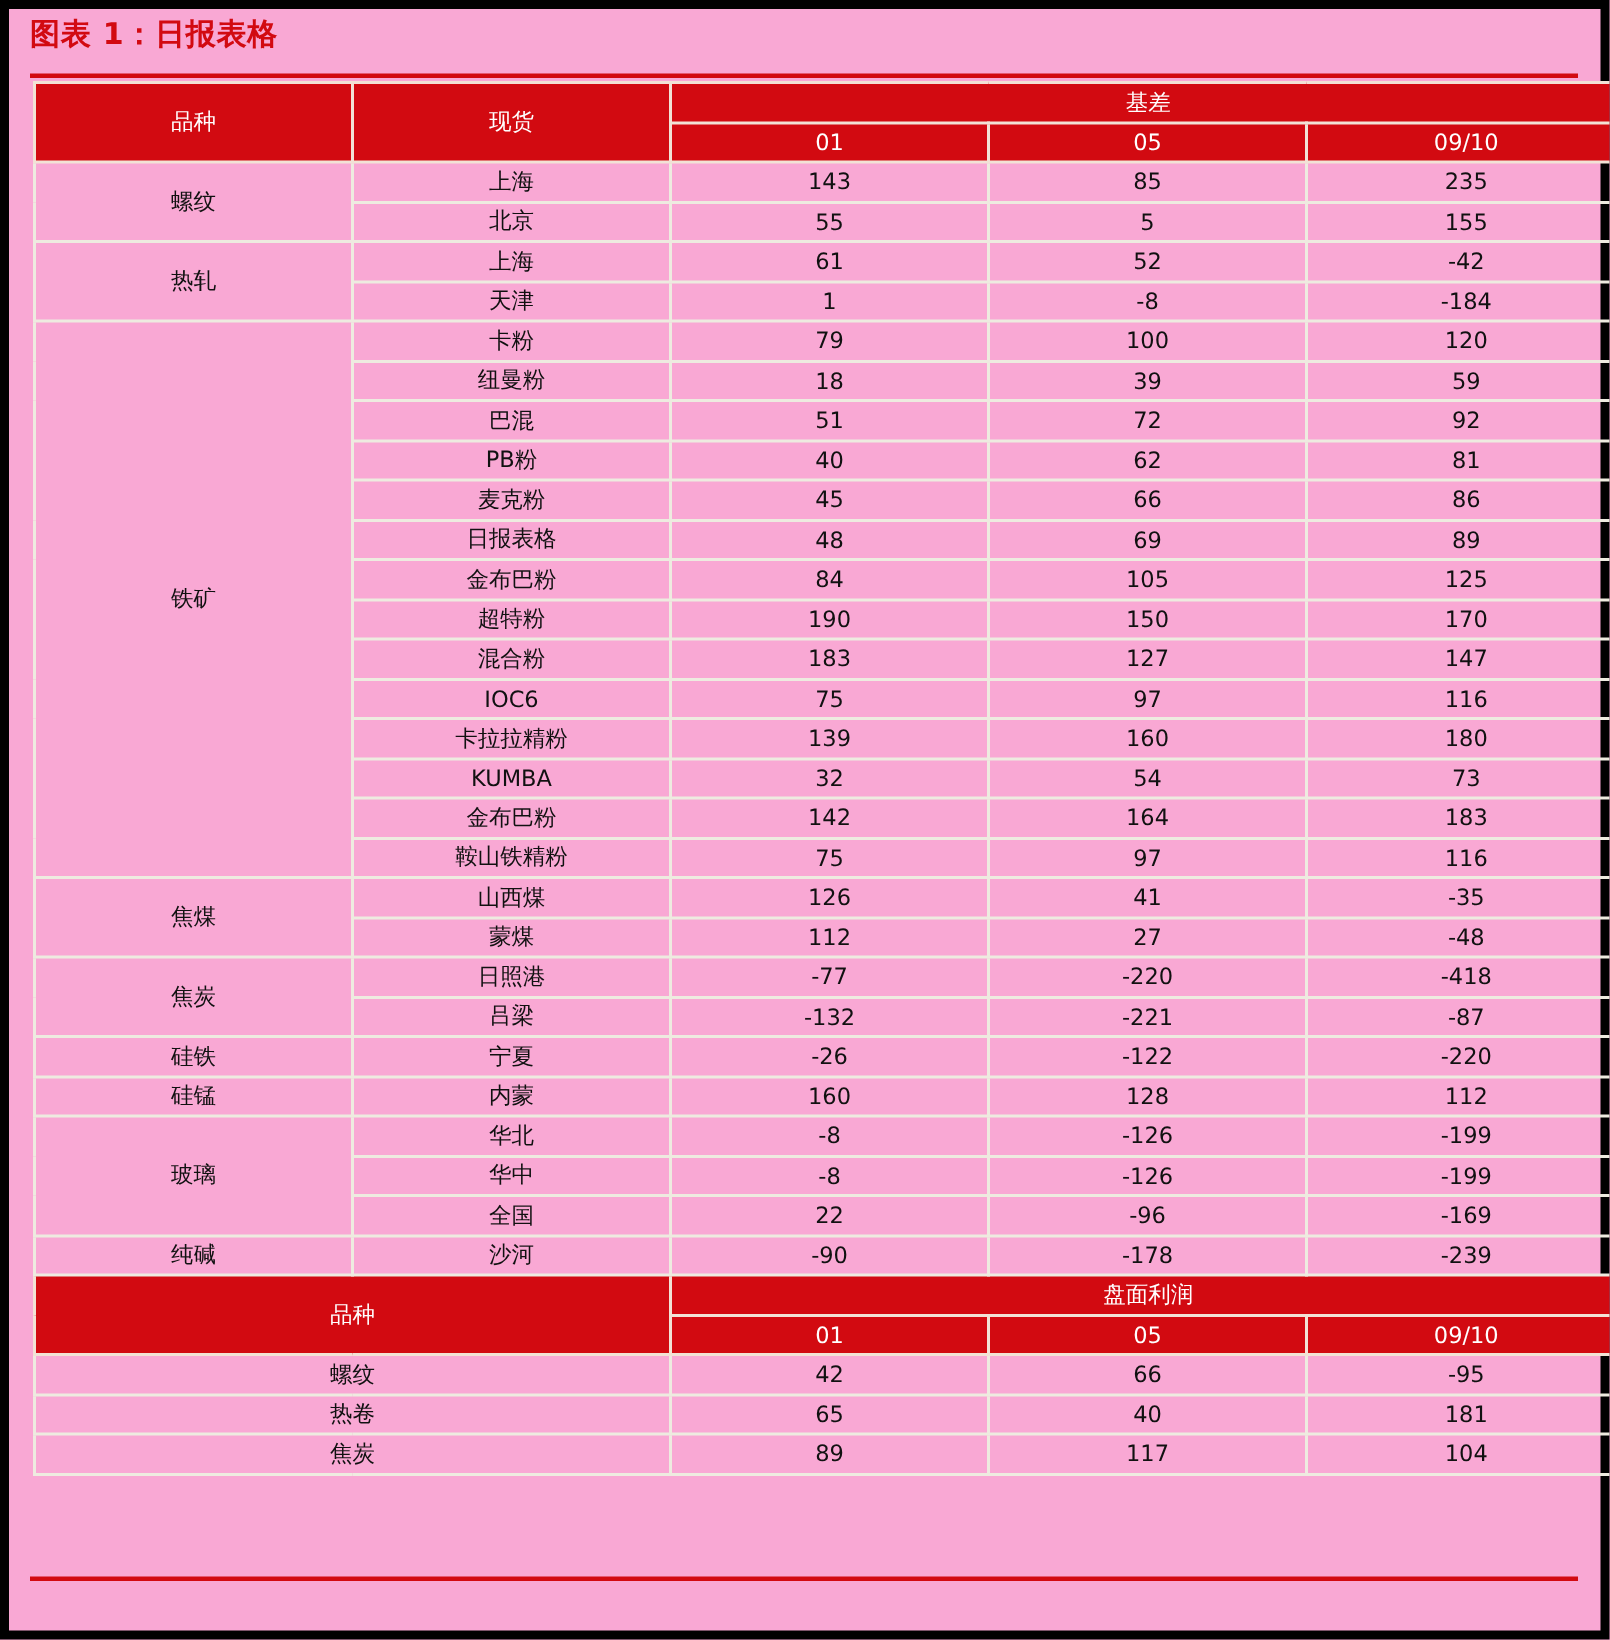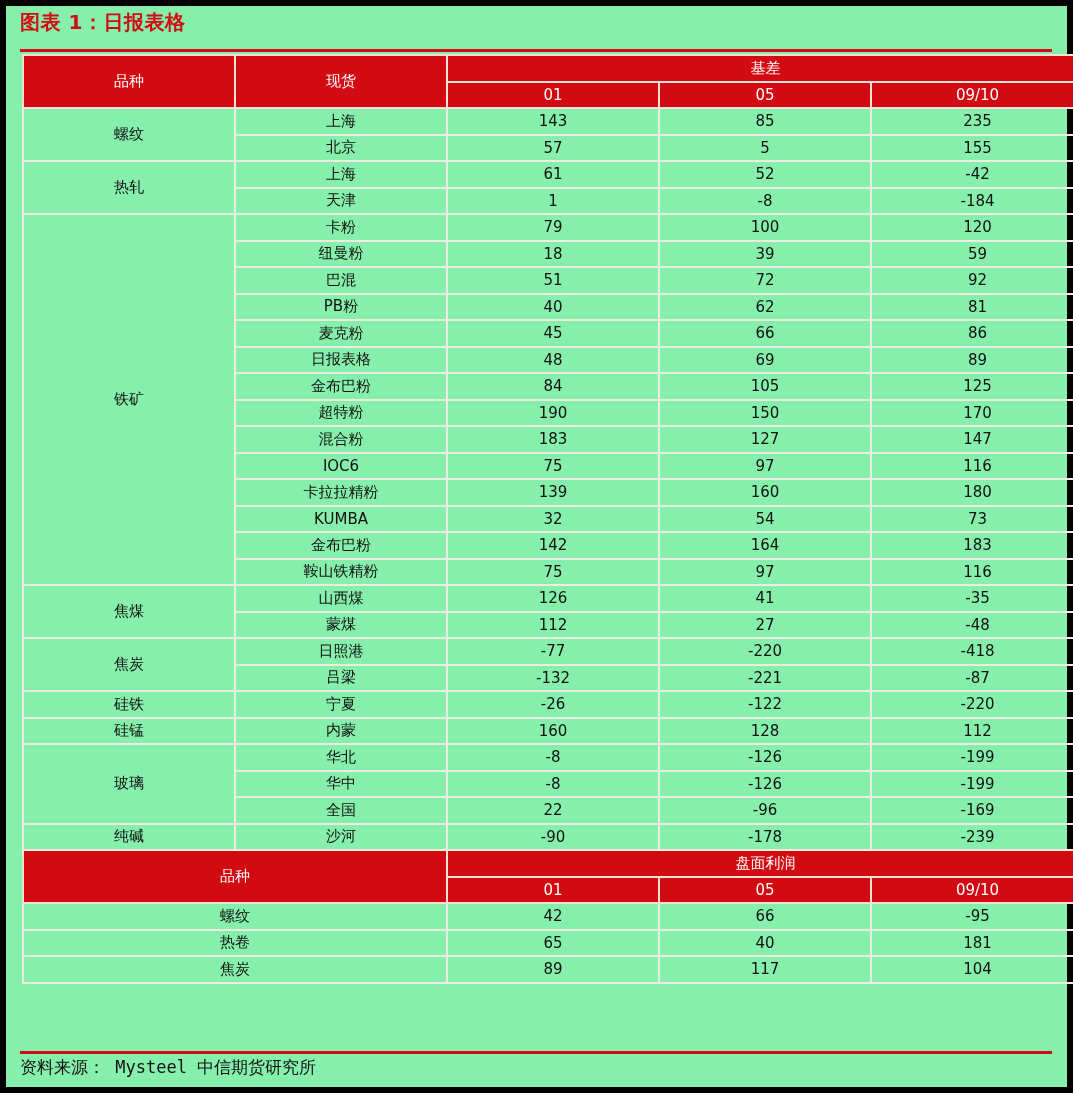--- a/index.html
+++ b/index.html
@@ -3,21 +3,21 @@
 <meta charset="utf-8">
 <style>
   html, body { margin: 0; padding: 0; }
   body {
     width: 1073px; height: 1093px; background: #000;
     position: relative; overflow: hidden;
     font-family: "DejaVu Sans", "Liberation Sans", sans-serif;
   }
   .page {
     position: absolute; left: 6px; top: 6px; width: 1061px; height: 1081px;
-    background: #86efac;
+    background: #f9a8d4;
   }
   .title {
     position: absolute; left: 14px; top: 2px;
     font-size: 20px; font-weight: bold; color: #d20a11;
     line-height: 28px; letter-spacing: 0.5px;
   }
   .rule-top {
     position: absolute; left: 14px; top: 43px; width: 1032px; height: 3px;
     background: #d20a11;
   }
@@ -75,21 +75,21 @@
     <tbody id="basis-body">
         <tr>
           <td rowspan="2">螺纹</td>
           <td>上海</td>
           <td>143</td>
           <td>85</td>
           <td>235</td>
         </tr>
         <tr>
           <td>北京</td>
-          <td>57</td>
+          <td>55</td>
           <td>5</td>
           <td>155</td>
         </tr>
         <tr>
           <td rowspan="2">热轧</td>
           <td>上海</td>
           <td>61</td>
           <td>52</td>
           <td>-42</td>
         </tr>
@@ -278,14 +278,13 @@
         <tr>
           <td colspan="2">焦炭</td>
           <td>89</td>
           <td>117</td>
           <td>104</td>
         </tr>
       </tbody>
   </table>
 
   <div class="rule-bottom"></div>
-  <div class="source">资料来源： Mysteel 中信期货研究所</div>
 </div>
 
 </body></html>

